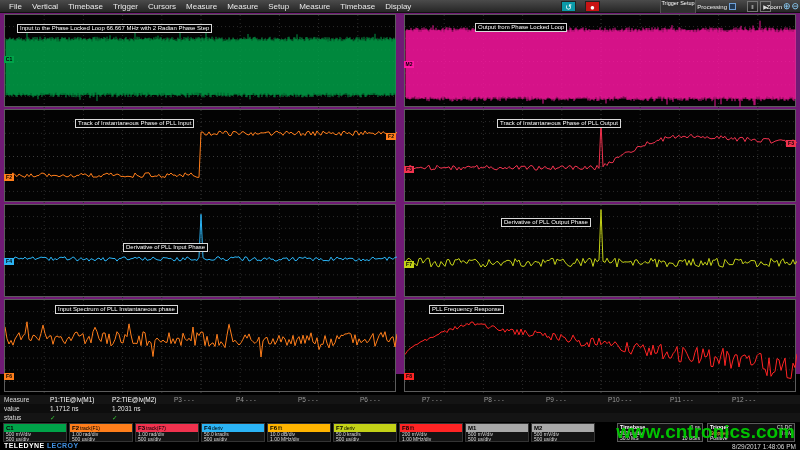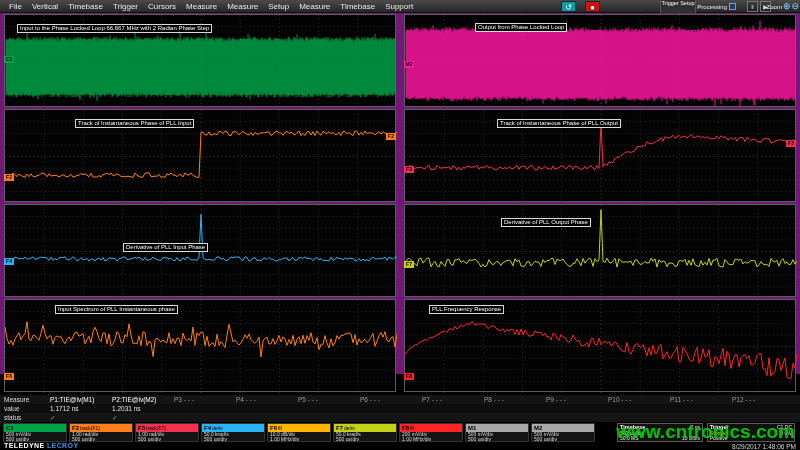--- a/index.html
+++ b/index.html
@@ -77,21 +77,21 @@
       <span class="mi">File</span>
       <span class="mi">Vertical</span>
       <span class="mi">Timebase</span>
       <span class="mi">Trigger</span>
       <span class="mi">Cursors</span>
       <span class="mi">Measure</span>
       <span class="mi">Measure</span>
       <span class="mi">Setup</span>
       <span class="mi">Measure</span>
       <span class="mi">Timebase</span>
-      <span class="mi">Support</span>
+      <span class="mi">Display</span>
     </div>
 
   <div class="tbr sq" id="icon-teal" style="left:561px;background:#0b9aa8">↺</div>
   <div class="tbr sq" id="icon-red" style="left:585px;background:#c91414">●</div>
   <div class="tbr" id="trigger-setup">Trigger Setup</div>
   <div class="tbr" id="processing">
     <span>Processing</span>
     <span class="led"></span>
   </div>
   <div class="tbr pbtn" id="pause-btn">‖</div>

